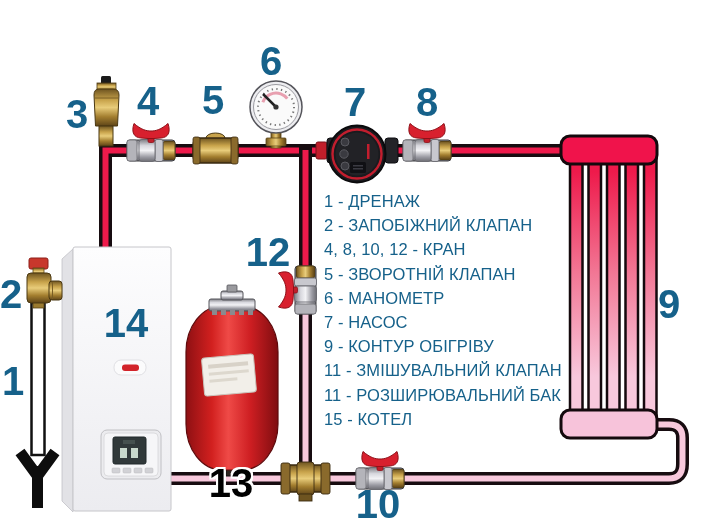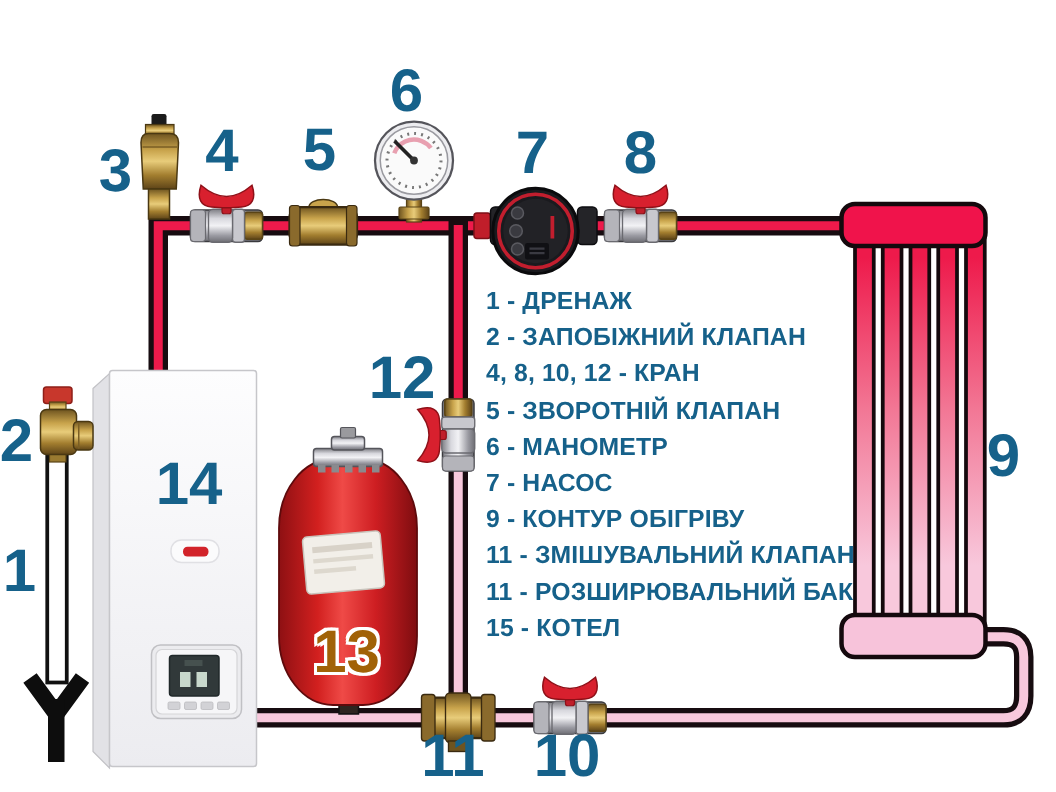--- a/index.html
+++ b/index.html
@@ -8,27 +8,28 @@
     position:relative;width:704px;height:528px;background:#fff;overflow:hidden;
     font-family:"Liberation Sans", sans-serif;
   }
   .canvas svg{position:absolute;left:0;top:0;}
   .num{
     position:absolute;transform:translate(-50%,-50%);
     font-weight:bold;font-size:40px;color:#16618A;line-height:1;
     white-space:nowrap;user-select:none;
   }
   .num.on-tank{
-    color:#a16207;
+    color:#000000;
     text-shadow:-2px -2px 0 #fff,2px -2px 0 #fff,-2px 2px 0 #fff,2px 2px 0 #fff,
                 -2px 0 0 #fff,2px 0 0 #fff,0 -2px 0 #fff,0 2px 0 #fff;
+    margin-top:48px;
   }
   .legend{
     position:absolute;left:324px;top:189px;
-    font-weight:bold;font-size:16.5px;line-height:24.2px;color:#16618A;
+    font-weight:normal;font-size:16.5px;line-height:24.2px;color:#16618A;
     white-space:nowrap;letter-spacing:.1px;
   }
 </style>
 </head>
 <body>
 
 <div class="canvas">
 
 <svg width="704" height="528" viewBox="0 0 704 528">
   <defs>
@@ -228,21 +229,20 @@
 <div class="num" style="left:13px;top:381px">1</div>
 <div class="num" style="left:11px;top:294px">2</div>
 <div class="num" style="left:77px;top:114px">3</div>
 <div class="num" style="left:148px;top:101px">4</div>
 <div class="num" style="left:213px;top:100px">5</div>
 <div class="num" style="left:271px;top:61px">6</div>
 <div class="num" style="left:355px;top:102px">7</div>
 <div class="num" style="left:427px;top:102px">8</div>
 <div class="num" style="left:669px;top:304px">9</div>
 <div class="num" style="left:378px;top:504px">10</div>
-<div class="num" style="left:302px;top:504px">11</div>
 <div class="num" style="left:268px;top:252px">12</div>
 <div class="num on-tank" style="left:231px;top:435px">13</div>
 <div class="num" style="left:126px;top:323px">14</div>
 
 <div class="legend">
   <div>1 - ДРЕНАЖ</div>
   <div>2 - ЗАПОБІЖНИЙ КЛАПАН</div>
   <div>4, 8, 10, 12 - КРАН</div>
   <div>5 - ЗВОРОТНІЙ КЛАПАН</div>
   <div>6 - МАНОМЕТР</div>

